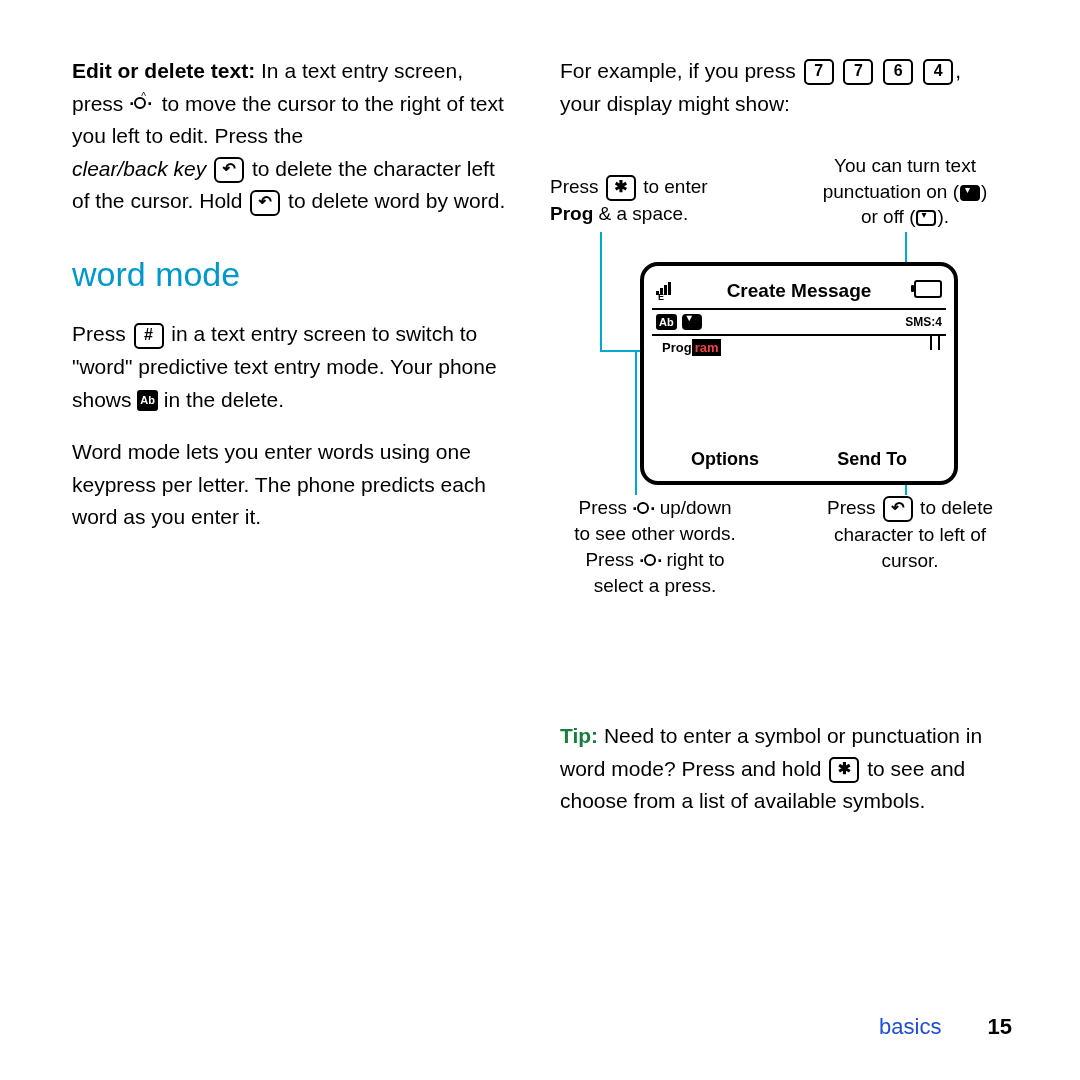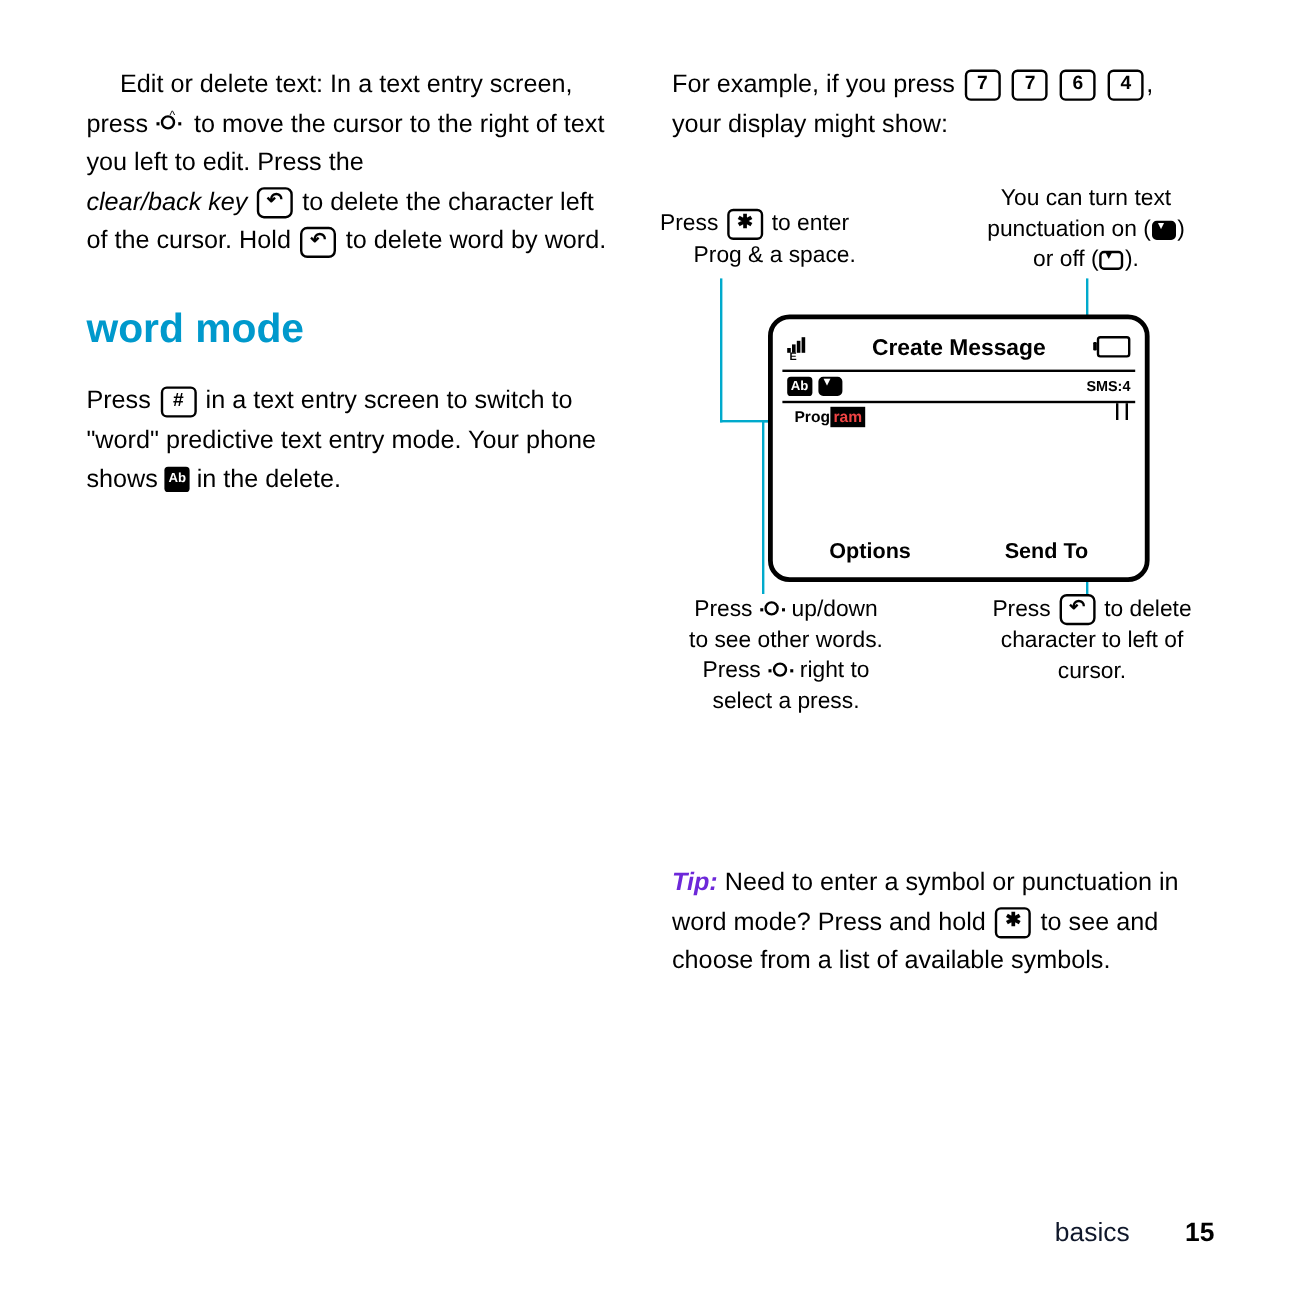--- a/index.html
+++ b/index.html
@@ -1,23 +1,23 @@
 <!DOCTYPE html>
 <html><head>
 <meta charset="utf-8">
 <style>
   html,body{margin:0;padding:0;width:1080px;height:1080px;background:#fff;font-family:Arial,Helvetica,sans-serif;color:#000;}
   .page{position:relative;width:1080px;height:1080px;}
   .col{position:absolute;top:55px;width:440px;line-height:1.55;font-size:21px;}
   .left{left:72px;}
   .right{left:560px;}
-  .h2{color:#0099cc;font-size:34px;font-weight:700;margin:30px 0 18px 0;}
-  .bold{font-weight:400;margin-left:28px;}
+  .h2{color:#0099cc;font-size:34px;font-weight:400;margin:30px 0 18px 0;}
+  .bold{font-weight:700;}
   .italic{font-style:italic;}
-  .tip{color:#6d28d9;font-weight:700;font-style:italic;}
+  .tip{color:#15803d;font-weight:700;}
   .ikey{display:inline-block;vertical-align:middle;border:2px solid #000;border-radius:5px;min-width:20px;height:22px;line-height:20px;text-align:center;font-size:16px;font-weight:700;padding:0 3px;margin:0 2px;}
   .ikey.round{border-radius:6px;}
   .nav{display:inline-block;vertical-align:middle;font-size:18px;font-weight:700;letter-spacing:-2px;}
   .nav::before{content:"·";margin-right:1px;}
   .nav::after{content:"·";margin-left:1px;}
   .navO{display:inline-block;border:2px solid #000;border-radius:50%;width:8px;height:8px;position:relative;top:-1px;}
   .navcaret{display:inline-block;position:relative;top:-11px;left:-10px;font-size:10px;}
   .ab{display:inline-block;background:#000;color:#fff;font-size:11px;font-weight:700;padding:2px 3px;border-radius:3px;vertical-align:middle;}
   .msgicon{display:inline-block;border:2px solid #000;border-radius:4px;width:16px;height:12px;vertical-align:middle;position:relative;margin:0 1px;}
   .msgicon::after{content:"▾";position:absolute;left:3px;top:-4px;font-size:10px;color:#000;}
@@ -38,21 +38,21 @@
   .progline .typed{background:#fff;}
   .progline .pred{background:#000;color:#ef4444;padding:1px 3px;}
   .caretbar{position:absolute;right:6px;top:62px;width:6px;height:14px;border:2px solid #000;border-top:none;border-bottom:none;}
   .softbar{position:absolute;left:0;right:0;bottom:0;height:28px;display:flex;justify-content:space-around;align-items:center;font-weight:700;font-size:18px;}
   
   .line{position:absolute;background:#00aacc;}
   .lineH{height:2px;}
   .lineV{width:2px;}
   
   .footer{position:absolute;right:68px;bottom:40px;font-size:22px;}
-  .footer .sec{color:#0f172a;margin-right:40px;}
+  .footer .sec{color:#1d4ed8;margin-right:40px;}
   .footer .pg{font-weight:700;}
   
   .sigbars{display:inline-block;position:relative;width:18px;height:16px;}
   .sigbars span{position:absolute;bottom:0;width:3px;background:#000;}
   .sigbars span:nth-child(1){left:0;height:4px;}
   .sigbars span:nth-child(2){left:4px;height:7px;}
   .sigbars span:nth-child(3){left:8px;height:10px;}
   .sigbars span:nth-child(4){left:12px;height:13px;}
   .sigE{position:absolute;left:2px;top:14px;font-size:9px;font-weight:700;}
   p{margin:0 0 20px 0;}
@@ -67,20 +67,21 @@
     <span class="italic">clear/back key</span>
     <span class="ikey round">↶</span><span> to delete the character left of the cursor. Hold </span><span class="ikey round">↶</span><span> to delete word by word.</span>
   </p>
 
   <div class="h2">word mode</div>
 
   <p>
     <span>Press </span><span class="ikey">#</span><span> in a text entry screen to switch to "word" predictive text entry mode. Your phone shows </span><span class="ab">Ab</span><span> in the delete.</span>
   </p>
 
+  <p>Word mode lets you enter words using one keypress per letter. The phone predicts each word as you enter it.</p>
 </div>
 
 <div class="col right">
   <p>
     <span>For example, if you press </span>
     <span class="ikey">7</span>
     <span class="ikey">7</span>
     <span class="ikey">6</span>
     <span class="ikey">4</span><span>, your display might show:</span>
   </p>

